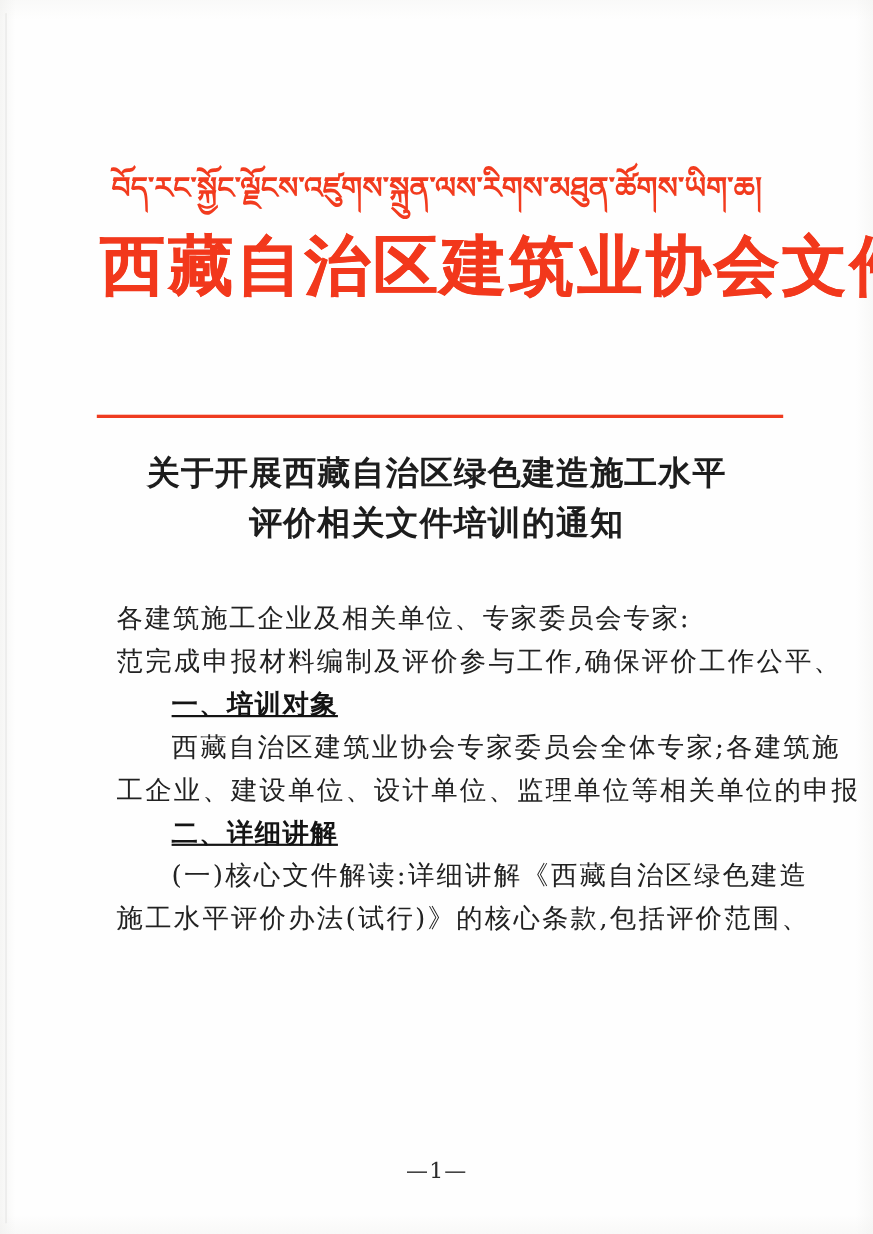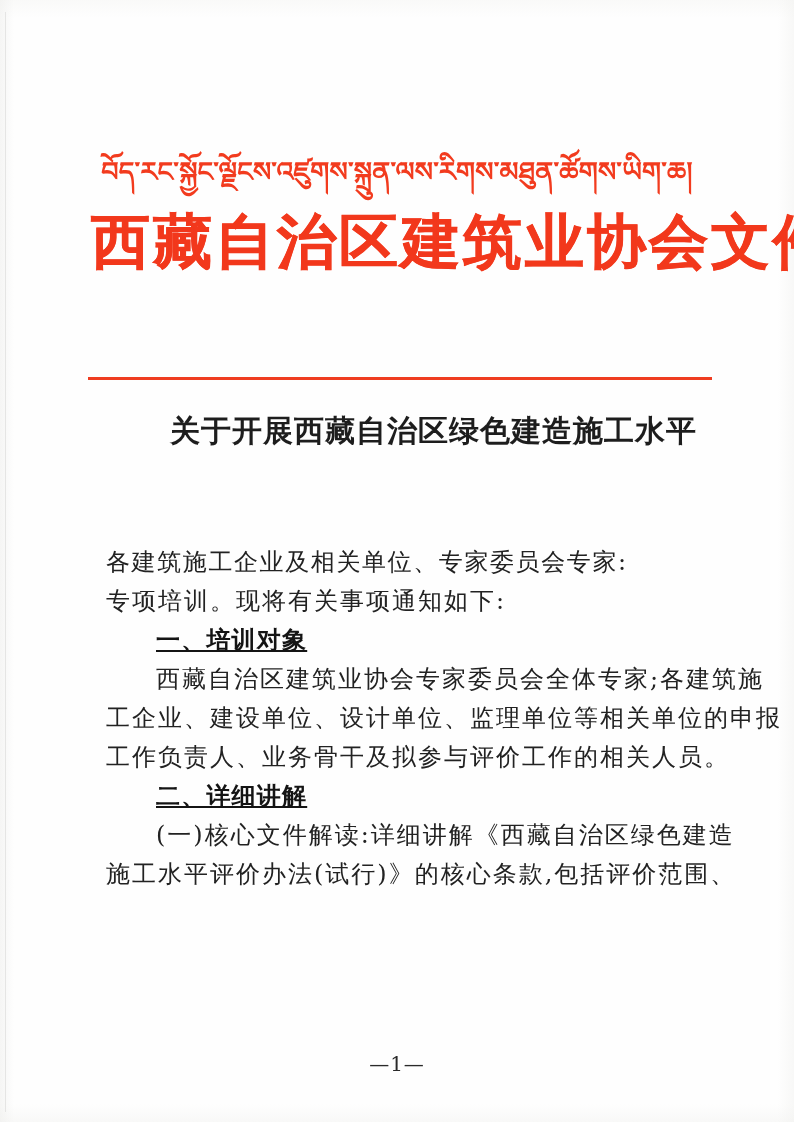--- a/index.html
+++ b/index.html
@@ -88,21 +88,20 @@
     text-align: center;
     font-family: "DejaVu Serif", serif;
     font-size: 30px;
     font-weight: 700;
     color: #1d1d1d;
     line-height: 45px;
     letter-spacing: 1px;
   }
   .doc-title .tl {
     display: block;
-    text-align: right;
   }
 
   
   .body-block {
     position: absolute;
     left: 106px;
     top: 543px;
     width: 566px;
   }
   .line {
@@ -152,33 +151,33 @@
   <div class="paper-edge-left"></div>
 
   <div class="masthead">
     <div class="tibetan-line">བོད་རང་སྐྱོང་ལྗོངས་འཛུགས་སྐྲུན་ལས་རིགས་མཐུན་ཚོགས་ཡིག་ཆ།</div>
     <div class="org-title">西藏自治区建筑业协会文件</div>
     <div class="red-rule"></div>
   </div>
 
   <div class="doc-title">
     <span class="tl">关于开展西藏自治区绿色建造施工水平</span>
+    <span class="tl">评价相关文件培训的通知</span>
   </div>
 
   <div class="body-block">
 
     <div class="line">各建筑施工企业及相关单位、专家委员会专家:</div>
 
-    <div class="line justify">专项培训。现将有关事项通知如下:</div>
+    <div class="line justify">范完成申报材料编制及评价参与工作,确保评价工作公平、</div>
 
     <div class="heading">一、培训对象</div>
 
     <div class="line justify indent">西藏自治区建筑业协会专家委员会全体专家;各建筑施</div>
     <div class="line justify">工企业、建设单位、设计单位、监理单位等相关单位的申报</div>
-    <div class="line justify">工作负责人、业务骨干及拟参与评价工作的相关人员。</div>
 
     <div class="heading">二、详细讲解</div>
 
     <div class="line justify indent">(一)核心文件解读:详细讲解《西藏自治区绿色建造</div>
     <div class="line justify">施工水平评价办法(试行)》的核心条款,包括评价范围、</div>
   </div>
 
   <div class="page-number">—1—</div>
 
 </div>

